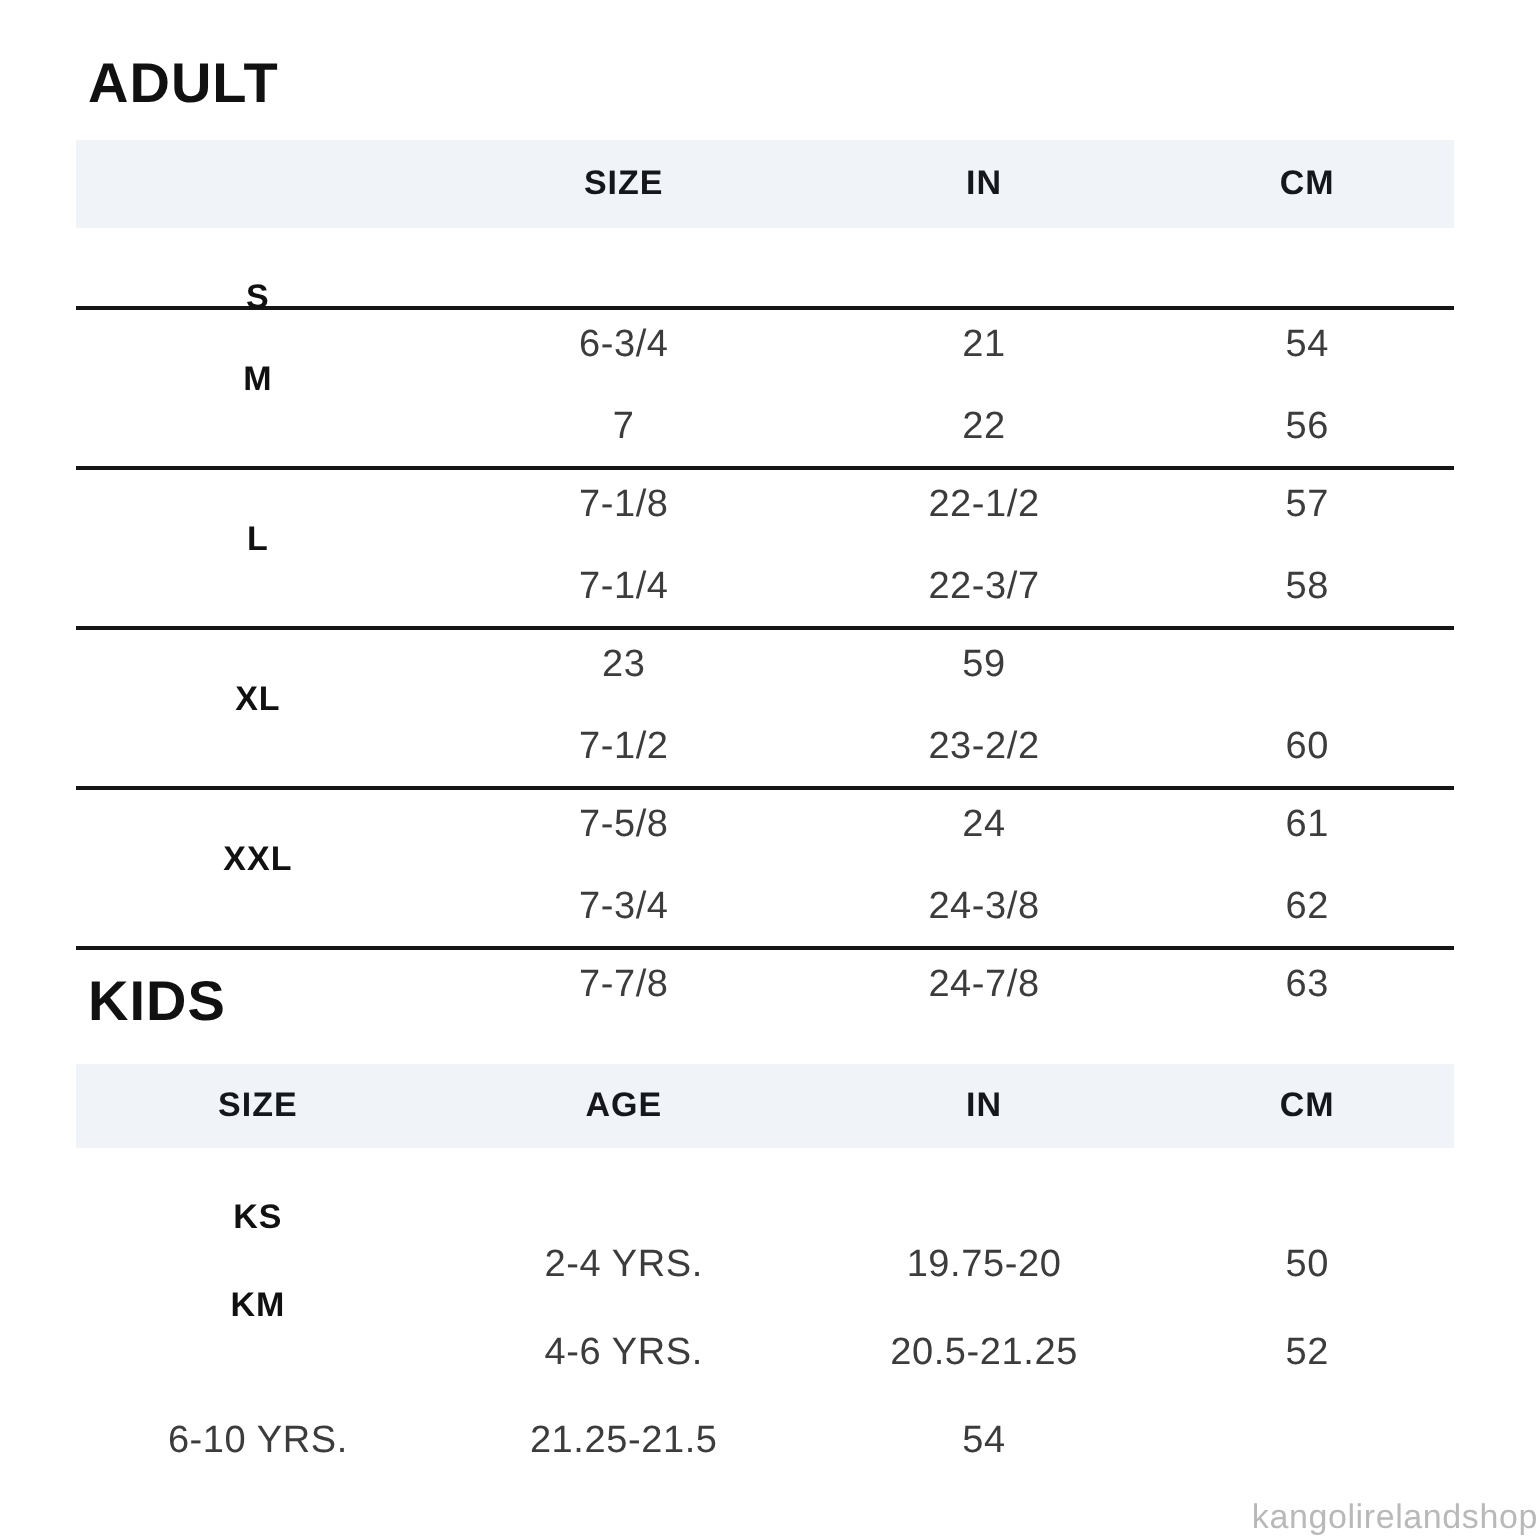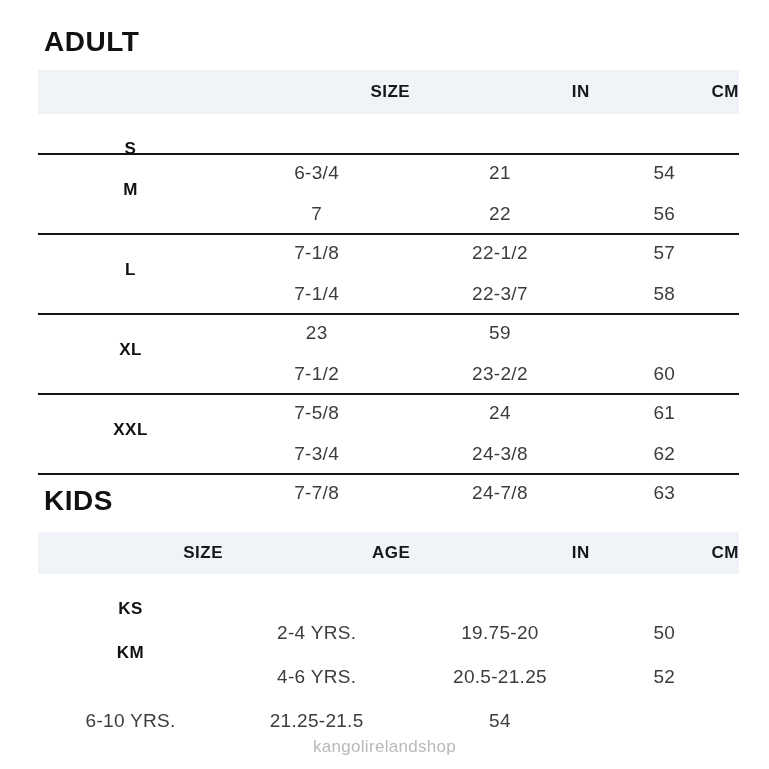--- a/index.html
+++ b/index.html
@@ -5,21 +5,21 @@
   * { margin: 0; padding: 0; box-sizing: border-box; }
   html, body { background: #ffffff; }
   body {
     width: 769px; height: 769px;
     font-family: "Liberation Sans", sans-serif;
     color: #111;
     overflow: hidden;
   }
   .page {
     width: 769px; height: 769px;
-    padding: 26px 30px 0 38px;
+    padding: 26px 42px 0 38px;
     position: relative;
   }
   .section-title {
     font-size: 28px;
     font-weight: 700;
     letter-spacing: 0.5px;
     color: #111;
     margin: 0 0 12px 6px;
   }
   .grid-row {
@@ -28,21 +28,21 @@
     align-items: center;
   }
   .thead {
     background: #f0f3f8;
     height: 44px;
   }
   .thead .cell {
     font-weight: 700;
     font-size: 17px;
     letter-spacing: 0.5px;
-    text-align: right;
+    text-align: center;
     color: #15171c;
   }
   .cell { text-align: center; }
   .val {
     font-size: 19px;
     font-weight: 400;
     color: #3c3c3c;
     letter-spacing: 0.3px;
     margin-top: 48px;
   }
@@ -53,22 +53,22 @@
     letter-spacing: 0.5px;
   }
   .adult-body .grid-row { height: 39px; }
   .group { border-bottom: 2px solid #151515; }
   .kids-head { height: 42px; margin-top: 15px; }
   .kids-body .grid-row { height: 44px; }
   .kids-title { margin-top: 10px; }
   .watermark {
     position: absolute;
     left: 0; right: 0;
-    bottom: 12px;
-    text-align: center;
+    bottom: 0;
+    text-align: right;
     font-size: 17px;
     color: #b9b9b9;
     letter-spacing: 0.3px;
   }
 </style>
 </head>
 <body>
 
 <div class="page">
 

